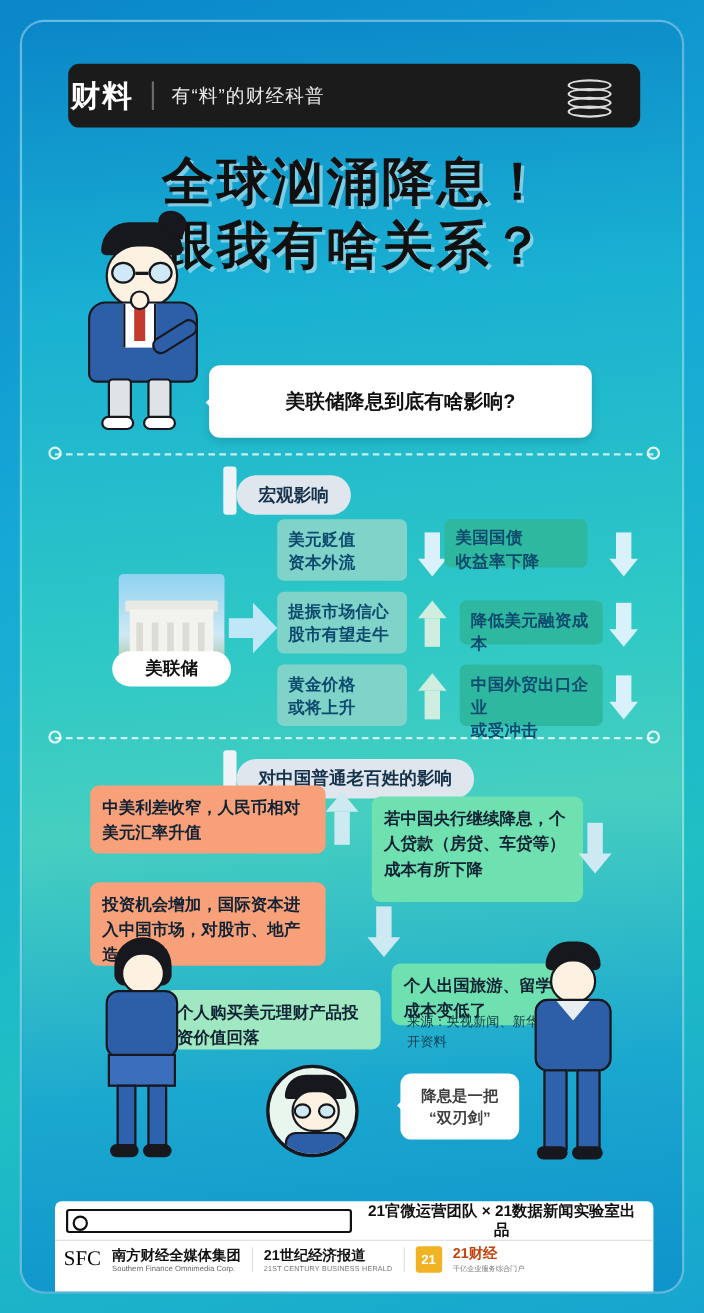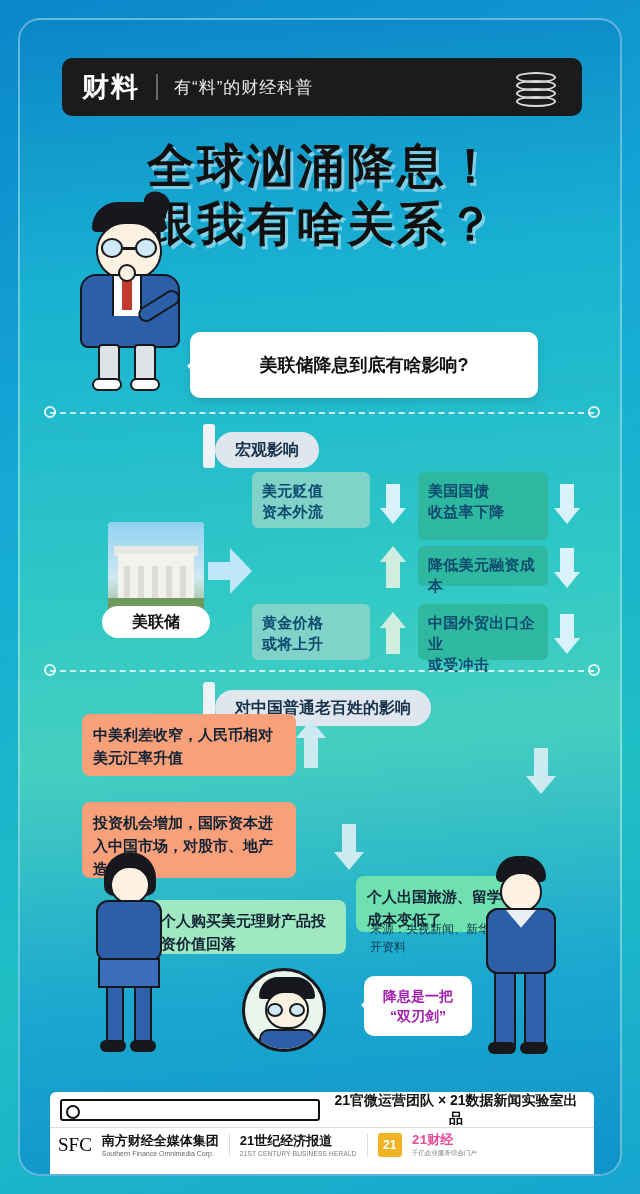--- a/index.html
+++ b/index.html
@@ -21,21 +21,21 @@
     border-radius: 22px;
     background: linear-gradient(175deg,#0b86c8 0%,#19b0d2 22%,#2ec8c6 48%,#46cfc0 62%,#1ba8cf 82%,#0f93cb 100%);
     border: 2px solid rgba(255,255,255,.35);
     overflow: hidden;
   }
 
   
   .hdr {
     position:absolute; left:42px; top:38px; width:520px; height:58px;
     background:#1b1b1b; border-radius:10px 10px 10px 10px;
-    display:flex; align-items:center; padding:0 20px;
+    display:flex; align-items:center; padding:0 2px;
   }
   .hdr .logo { color:#fff; font-weight:bold; font-size:27px; letter-spacing:2px;
     font-family:"DejaVu Sans", sans-serif; }
   .hdr .sep { width:2px; height:26px; background:#6a6a6a; margin:0 16px; }
   .hdr .slogan { color:#eaeaea; font-size:17px; letter-spacing:1px; }
   .coins { position:absolute; right:22px; top:14px; width:46px; height:34px; }
   .coin { position:absolute; width:40px; height:11px; border:2px solid #dcdcdc; border-radius:50%; }
   .coin:nth-child(1){ top:0; left:2px;}
   .coin:nth-child(2){ top:8px; left:2px;}
   .coin:nth-child(3){ top:16px; left:2px;}
@@ -126,21 +126,21 @@
   .arrow.up i { background:#cfeee0; }
 
   
   .fed-photo { position:absolute; left:88px; top:502px; width:96px; height:92px;
     background:linear-gradient(#9fd8ef,#bcd3c9); border-radius:4px; overflow:hidden; }
   .fed-photo .sky { position:absolute; inset:0; background:linear-gradient(#8fd2ef 0%,#cfe8f4 60%,#9db98f 100%); }
   .fed-photo .bld { position:absolute; left:10px; bottom:14px; width:76px; height:46px; background:#f2f2ee; }
   .fed-photo .roof { position:absolute; left:6px; bottom:58px; width:84px; height:10px; background:#e9e9e3; }
   .fed-photo .col { position:absolute; bottom:14px; width:6px; height:34px; background:#dcdcd4; }
   .fed-photo .gr { position:absolute; left:0; bottom:0; width:100%; height:16px; background:#6f9a5c; }
-  .fed-label { position:absolute; left:82px; top:586px; width:108px; height:32px; background:#fff;
+  .fed-label { position:absolute; left:82px; top:572px; width:108px; height:32px; background:#fff;
     border-radius:16px; display:flex; align-items:center; justify-content:center;
     font-size:16px; font-weight:bold; color:#111; }
   .big-arrow { position:absolute; left:188px; top:528px; width:44px; height:46px; }
   .big-arrow i { position:absolute; left:0; top:14px; width:24px; height:18px; background:#bfe7f7; }
   .big-arrow b { position:absolute; left:22px; top:0; width:0;height:0;
     border-top:23px solid transparent; border-bottom:23px solid transparent;
     border-left:22px solid #bfe7f7; }
 
   
   .lblk { position:absolute; border-radius:8px; padding:9px 11px; font-size:15px; line-height:23px;
@@ -181,41 +181,41 @@
   .circle-boy { position:absolute; left:222px; top:948px; width:84px; height:84px;
     border-radius:50%; background:#e9f6ee; border:3px solid #16181d; overflow:hidden; }
   .circle-boy .hair{position:absolute;left:14px;top:6px;width:56px;height:22px;background:#16181d;border-radius:26px 26px 4px 4px;}
   .circle-boy .face{position:absolute;left:20px;top:20px;width:44px;height:38px;background:#fdf1e2;border-radius:20px;border:2px solid #16181d;}
   .circle-boy .lens{position:absolute;top:32px;width:16px;height:14px;border:2px solid #16181d;border-radius:50%;background:#cfe9f7;}
   .circle-boy .lens.l{left:22px;} .circle-boy .lens.r{left:44px;}
   .circle-boy .body{position:absolute;left:14px;top:58px;width:56px;height:26px;background:#2d5fa8;border:2px solid #16181d;border-radius:10px 10px 0 0;}
 
   .bubble2 { position:absolute; left:344px; top:956px; width:108px; height:60px; background:#fff;
     border-radius:10px; display:flex; align-items:center; justify-content:center; text-align:center;
-    font-size:14px; font-weight:bold; color:#a21caf; line-height:20px; padding:4px 18px; }
+    font-size:14px; font-weight:bold; color:#404040; line-height:20px; padding:4px 18px; }
   .bubble2:before{content:"";position:absolute;left:-12px;top:20px;width:0;height:0;
     border:9px solid transparent;border-right-color:#fff;}
 
   
   .footer { position:absolute; left:30px; top:1072px; width:544px; height:91px; background:#fff;
     border-radius:6px; }
   .foot-top { display:flex; align-items:center; height:36px; border-bottom:1px solid #dcdcdc; padding:0 10px; }
   .foot-q { width:22px; height:22px; border:2px solid #111; border-radius:3px; position:relative; margin-right:8px; }
   .foot-q:after{content:"";position:absolute;left:4px;top:4px;width:10px;height:10px;border:2px solid #111;border-radius:50%;}
   .foot-top span { font-size:14px; font-weight:bold; color:#111; flex:1; text-align:center; }
   .foot-bot { display:flex; align-items:center; height:33px; padding:0 8px; gap:10px; }
   .sfc { font-size:19px; font-weight:normal; color:#000000; font-family:"Liberation Serif", serif; }
   .sfc-cn { font-size:13px; font-weight:bold; color:#111; }
   .sfc-en { font-size:7px; color:#666; }
   .vdiv { width:1px; height:22px; background:#ddd; }
   .brand2-cn { font-size:13px; font-weight:bold; color:#111; }
   .brand2-en { font-size:6.5px; color:#777; letter-spacing:.2px; }
   .b21 { width:24px; height:24px; background:#f0b323; color:#fff; font-size:12px; font-weight:bold;
     display:flex; align-items:center; justify-content:center; border-radius:3px; }
-  .brand3-cn { font-size:13px; font-weight:bold; color:#ec4899;font-family:Liberation Mono, monospace; }
+  .brand3-cn { font-size:13px; font-weight:bold; color:#c2410c; }
   .brand3-en { font-size:6.5px; color:#777; }
 </style>
 </head>
 <body>
 
 <div class="poster">
   <div class="inner">
 
     <div class="hdr">
       <span class="logo">财料</span>
@@ -286,29 +286,33 @@
       </div>
 
     <div class="blk" style="left:232px; top:452px; width:118px; height:56px; background:#7fd3c8;">
       <span style="white-space:pre-line">美元贬值
 资本外流</span>
     </div>
     <div class="arrow" style="left:360px; top:464px;">
         <i></i>
         <b></b>
       </div>
-    <div class="blk" style="left:398px; top:452px; width:130px; height:68px; background:#2fb8a0;">
+    <div class="blk" style="left:384px; top:452px; width:130px; height:44px; background:#2fb8a0;font-family:Liberation Serif, serif;">
       <span style="white-space:pre-line">美国国债
 收益率下降</span>
     </div>
     <div class="arrow" style="left:534px; top:464px;">
         <i></i>
         <b></b>
       </div>
 
+    <div class="blk" style="left:232px; top:518px; width:118px; height:56px; background:#7fd3c8;">
+      <span style="white-space:pre-line">提振市场信心
+股市有望走牛</span>
+    </div>
     <div class="arrow up" style="left:360px; top:526px;">
         <i></i>
         <b></b>
       </div>
     <div class="blk" style="left:398px; top:526px; width:130px; height:40px; background:#2fb8a0;">
       <span style="white-space:pre-line">降低美元融资成本</span>
     </div>
     <div class="arrow" style="left:534px; top:528px;">
         <i></i>
         <b></b>
@@ -339,20 +343,23 @@
       <i class="tab"></i>
       <span>对中国普通老百姓的影响</span>
     </div>
 
     <div class="lblk" style="left:62px; top:694px; width:214px; height:62px; background:#f8a07a;">
       <span>中美利差收窄，人民币相对美元汇率升值</span>
     </div>
     <div class="larrow up" style="left:276px; top:700px;">
       <i style="background:#cdeaf3"></i>
         <b style="border-bottom-color:#cdeaf3"></b>
+    </div>
+    <div class="lblk" style="left:318px; top:704px; width:192px; height:96px; background:#6fe0b0;">
+      <span>若中国央行继续降息，个人贷款（房贷、车贷等）成本有所下降</span>
     </div>
     <div class="larrow" style="left:506px; top:728px;">
       <i style="background:#cdeaf3"></i>
         <b style="border-top-color:#cdeaf3"></b>
     </div>
 
     <div class="lblk" style="left:62px; top:782px; width:214px; height:76px; background:#f8a07a;">
       <span>投资机会增加，国际资本进入中国市场，对股市、地产造成影响</span>
     </div>
     <div class="larrow" style="left:314px; top:804px;">

